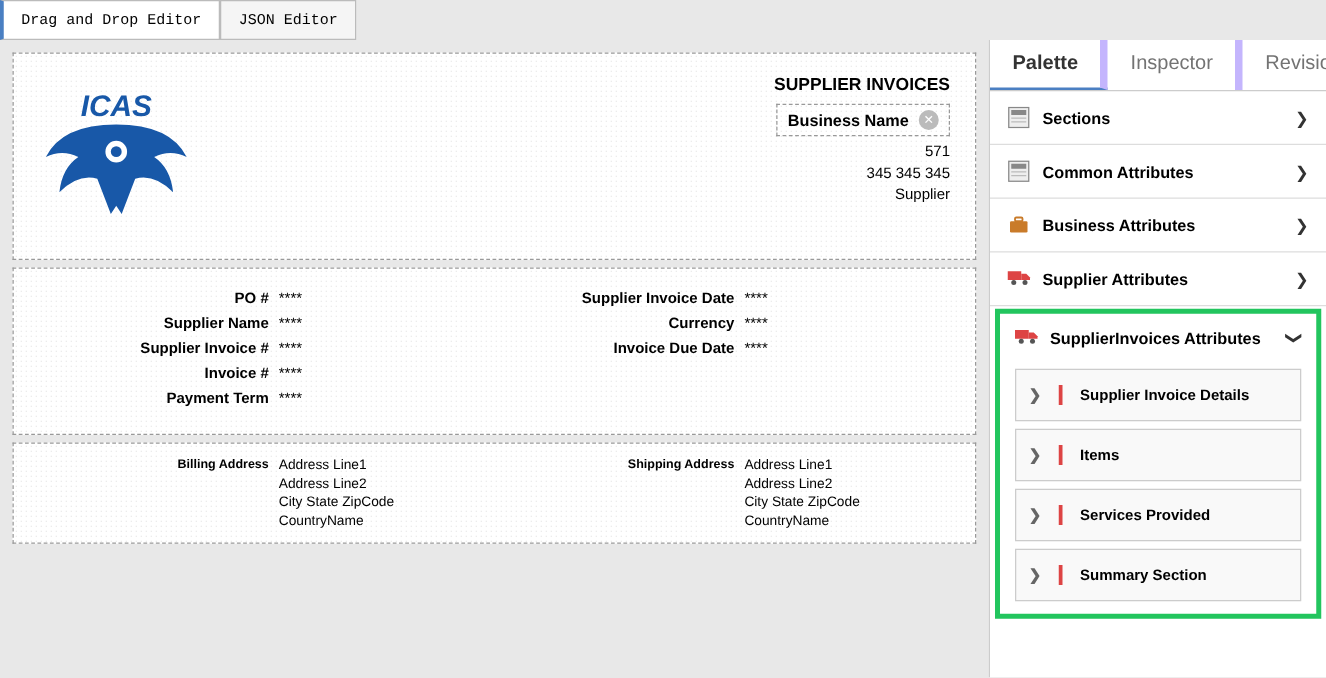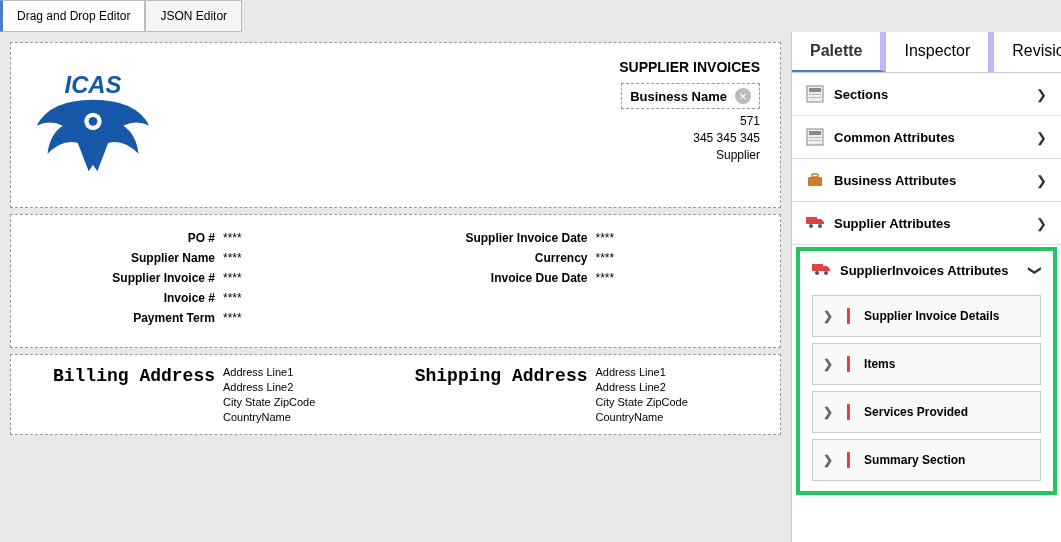--- a/index.html
+++ b/index.html
@@ -1,19 +1,19 @@
 <!DOCTYPE html>
 <html><head>
   <meta charset="utf-8">
   <style>
     * { margin: 0; padding: 0; box-sizing: border-box; font-family: Arial, sans-serif; }
     body { background: #e8e8e8; width: 1061px; height: 542px; overflow: hidden; }
     
     .top-tabs { display: flex; background: #e8e8e8; }
-    .top-tab { padding: 8px 14px; border: 1px solid #bbb; background: #f5f5f5; font-size: 12px; cursor: pointer; }
+    .top-tab { padding: 8px 14px; border: 1px solid #bbb; background: #f5f5f5; font-size: 12px; cursor: pointer; font-family: Liberation Mono, monospace; }
     .top-tab.active { background: #fff; border-left: 3px solid #4a7fc2; }
     
     .main { display: flex; height: calc(100% - 32px); }
     .canvas { flex: 1; padding: 10px; overflow: auto; }
     
     .section { border: 1px dashed #999; background: #fff; background-image: radial-gradient(circle, #ddd 0.5px, transparent 0.5px); background-size: 4px 4px; padding: 12px; margin-bottom: 6px; }
     
     .header-section { display: flex; }
     .logo-side { width: 220px; }
     .logo-box { width: 140px; height: 140px; display: flex; align-items: flex-end; justify-content: center; }
@@ -26,28 +26,28 @@
     .addr-line { font-size: 12px; line-height: 1.4; }
     
     .details-section { display: flex; padding: 16px 12px; }
     .col { flex: 1; }
     .field-row { display: flex; margin-bottom: 6px; font-size: 12px; }
     .field-label { width: 200px; text-align: right; font-weight: bold; padding-right: 8px; }
     .field-val { }
     
     .addr-section { display: flex; padding: 10px 12px; }
     .addr-block { display: flex; }
-    .addr-label { width: 200px; text-align: right; font-weight: bold; font-size: 18px; padding-right: 8px; padding-top: 1px; font-family: Liberation Mono, monospace; }
+    .addr-label { width: 200px; text-align: right; font-weight: bold; font-size: 10px; padding-right: 8px; padding-top: 1px; }
     .addr-lines { font-size: 11px; line-height: 1.35; }
     
     .right-panel { width: 270px; background: #fff; border-left: 1px solid #ccc; }
     .panel-tabs { display: flex; border-bottom: 1px solid #ccc; }
     .panel-tab { flex: 1; text-align: center; padding: 10px 18px; font-size: 16px; cursor: pointer; border-right: 6px solid #c4b5fd; }
     .panel-tab.active { font-weight: bold; border-bottom: 2px solid #4a7fc2; color: #333; }
-    .panel-tab:not(.active) { color: #000000; }
+    .panel-tab:not(.active) { color: #737373; }
     
     .group { border-bottom: 1px solid #ddd; padding: 12px 14px; display: flex; align-items: center; gap: 10px; cursor: pointer; font-size: 13px; }
     .group .icon-slot { width: 18px; height: 18px; }
     .group-label { flex: 1; font-weight: bold; }
     .chev { font-size: 13px; color: #333; }
     
     .highlight-box { border: 4px solid #22c55e; margin: 2px 4px 4px 4px; padding-bottom: 4px; }
     .highlight-box .group { border-bottom: none; }
     
     .sub-item { margin: 6px 12px; padding: 12px 10px; border: 1px solid #ccc; background: #f9f9f9; display: flex; align-items: center; gap: 14px; font-size: 12px; font-weight: bold; cursor: pointer; }

